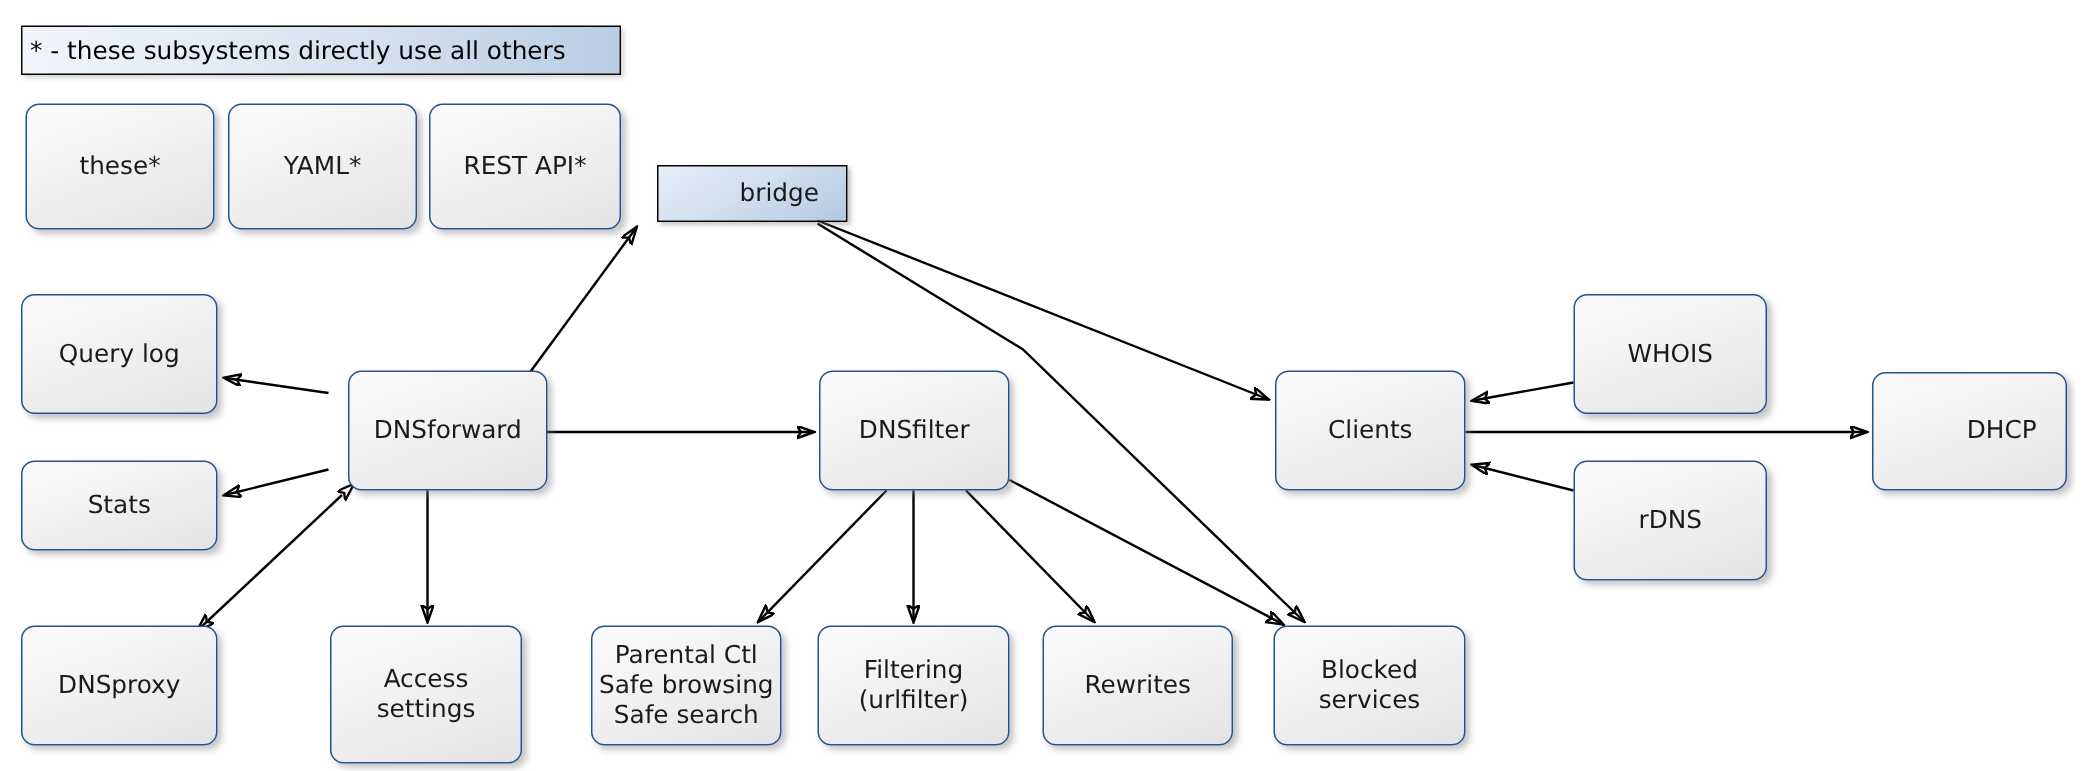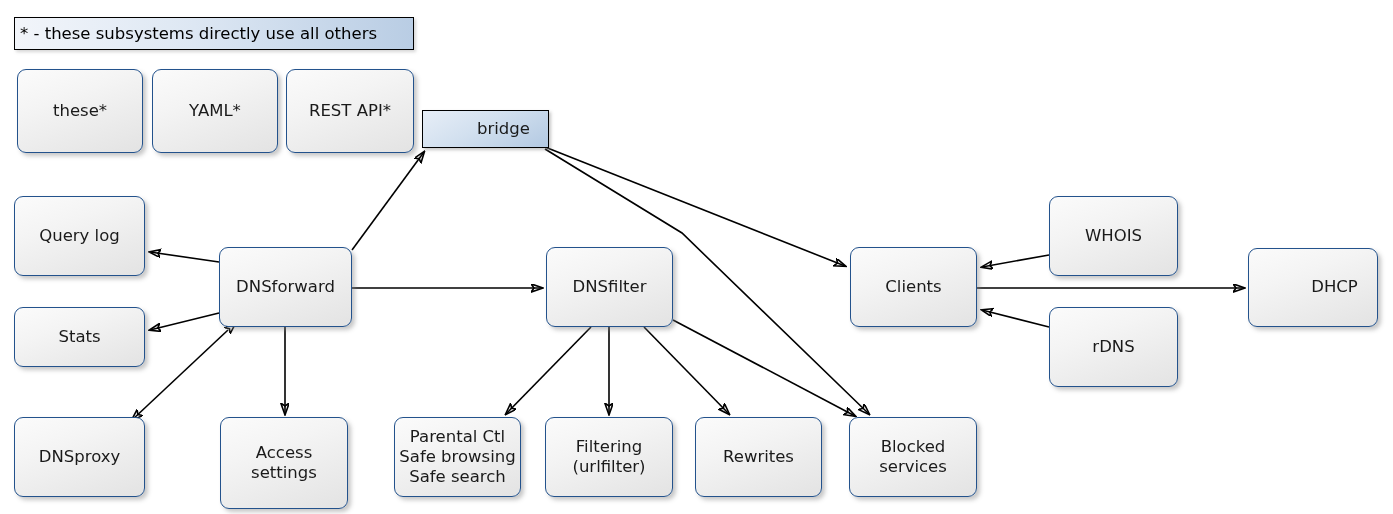--- a/index.html
+++ b/index.html
@@ -133,37 +133,37 @@
   </div>
 
   <div class="node" style="left:152px; top:69px; width:126px; height:84px;">
     <span class="label">YAML*</span>
   </div>
 
   <div class="node" style="left:286px; top:69px; width:128px; height:84px;">
     <span class="label">REST API*</span>
   </div>
 
-  <div class="node bridge" style="left:422px; top:110px; width:127px; height:38px;padding-left:36px;">
+  <div class="node bridge" style="left:438px; top:110px; width:127px; height:38px;padding-left:36px;">
     <span class="label">bridge</span>
   </div>
 
   <div class="node" style="left:14px; top:196px; width:131px; height:80px;">
     <span class="label">Query log</span>
   </div>
 
   <div class="node" style="left:14px; top:307px; width:131px; height:60px;text-align:center;">
     <span class="label">Stats</span>
   </div>
 
   <div class="node" style="left:14px; top:417px; width:131px; height:80px;">
     <span class="label">DNSproxy</span>
   </div>
 
-  <div class="node" style="left:219px; top:247px; width:133px; height:80px;">
+  <div class="node" style="left:232px; top:247px; width:133px; height:80px;">
     <span class="label">DNSforward</span>
   </div>
 
   <div class="node" style="left:220px; top:417px; width:128px; height:92px;">
     <span class="label">Access<br>settings</span>
   </div>
 
   <div class="node" style="left:546px; top:247px; width:127px; height:80px;">
     <span class="label">DNSfilter</span>
   </div>

